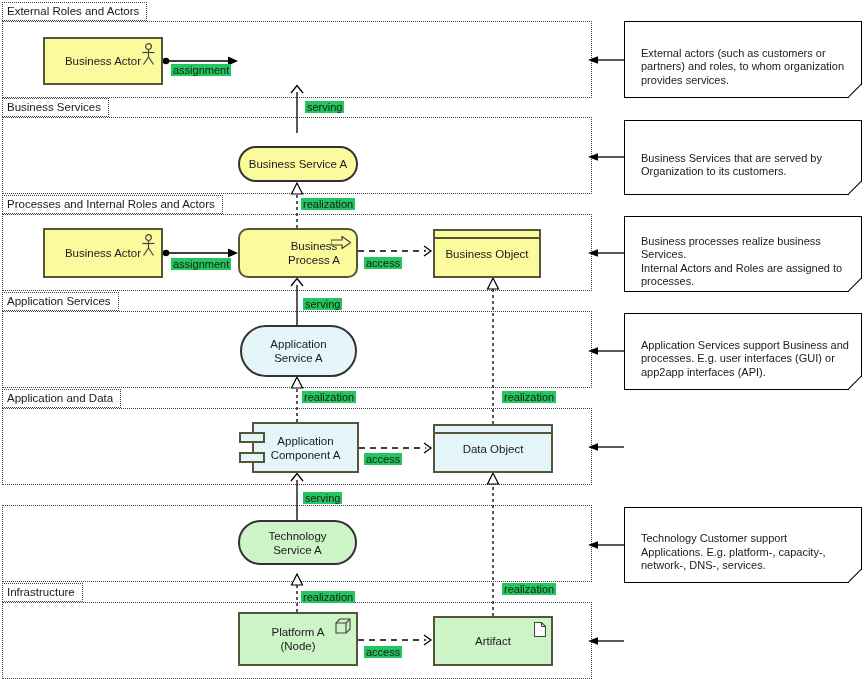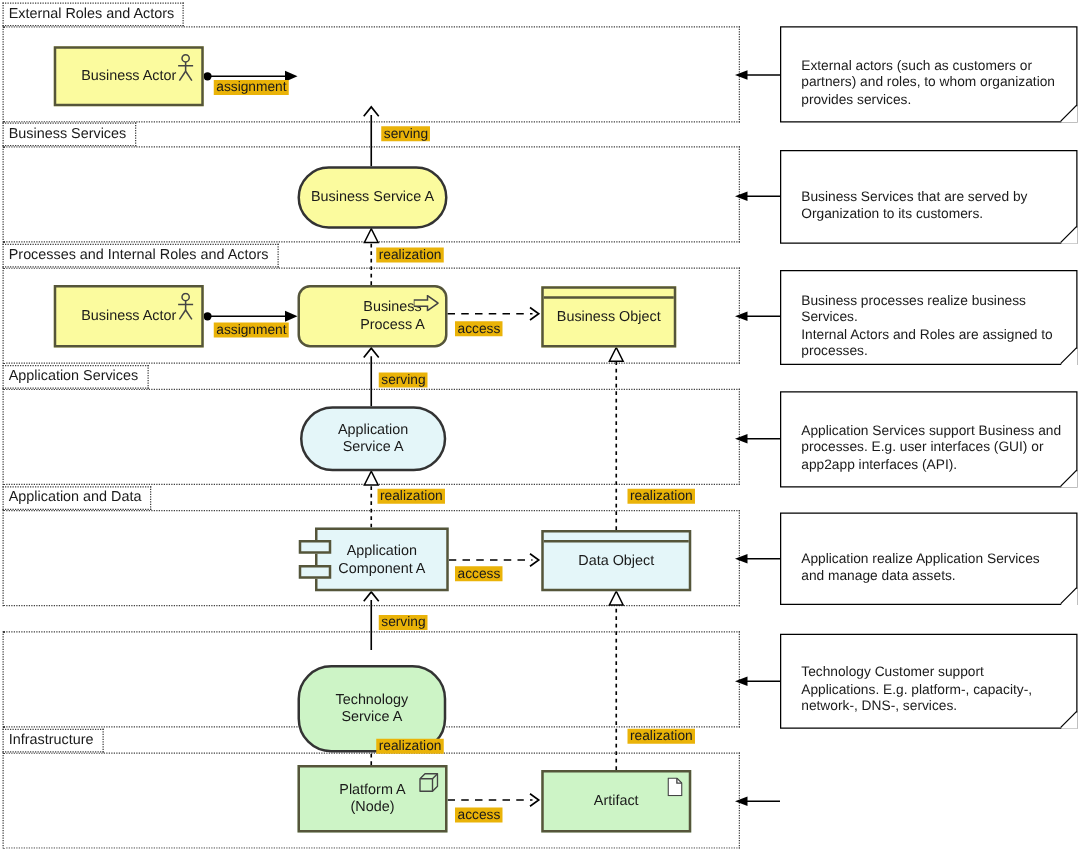--- a/index.html
+++ b/index.html
@@ -16,21 +16,21 @@
   
   svg.wires{position:absolute;left:0;top:0;z-index:3;pointer-events:none;}
   svg.wires line{stroke:#000;stroke-width:1.3;}
   svg.wires line.dash{stroke-dasharray:3,3;}
   svg.wires line.dashl{stroke-dasharray:6,5;}
   svg.wires .open{fill:none;stroke:#000;stroke-width:1.3;}
   svg.wires .fill{fill:#000;stroke:none;}
   svg.wires .hollow{fill:#fff;stroke:#000;stroke-width:1.2;}
   .rel-label{
     position:absolute;z-index:5;font-size:11px;line-height:12px;
-    background:#eab308;padding:0 2px;white-space:nowrap;
+    background:#22c55e;padding:0 2px;white-space:nowrap;
   }
   
   .el{
     position:absolute;z-index:4;display:flex;align-items:center;justify-content:center;
     text-align:center;font-size:11.5px;line-height:14px;white-space:pre-line;
     border:2px solid var(--c-element-border);box-sizing:border-box;
   }
   .el .lbl{white-space:pre-line;}
   .business{background:var(--c-business);}
   .application{background:var(--c-application);}
@@ -179,21 +179,21 @@
           <line x1="7.5" y1="6.5" x2="7.5" y2="14"></line>
         <line x1="1.5" y1="9.5" x2="13.5" y2="9.5"></line>
         <line x1="7.5" y1="14" x2="2.5" y2="21.5"></line>
           <line x1="7.5" y1="14" x2="12.5" y2="21.5"></line>
       </g>
     </svg>
     <span class="lbl">Business Actor</span>
   </div>
 
 
-  <div class="el business pill" style="left:238px;top:133px;width:120px;height:50px">
+  <div class="el business pill" style="left:238px;top:146px;width:120px;height:36px">
     <span class="lbl">Business Service A</span>
   </div>
 
   <div class="el business" style="left:43px;top:228px;width:120px;height:50px">
     <svg class="corner-icon" width="15" height="23" viewBox="0 0 15 23">
       <g fill="none" stroke="#444" stroke-width="1.2">
         <circle cx="7.5" cy="3.6" r="2.9"></circle>
           <line x1="7.5" y1="6.5" x2="7.5" y2="14"></line>
         <line x1="1.5" y1="9.5" x2="13.5" y2="9.5"></line>
         <line x1="7.5" y1="14" x2="2.5" y2="21.5"></line>
@@ -225,21 +225,21 @@
     <div class="tab" style="top:28px"></div>
     <span class="lbl">Application
 Component A</span>
   </div>
 
   <div class="el application" style="left:433px;top:424px;width:120px;height:49px">
     <div class="objbar"></div>
     <span class="lbl">Data Object</span>
   </div>
 
-  <div class="el technology pill" style="left:238px;top:532px;width:119px;height:70px">
+  <div class="el technology pill" style="left:238px;top:520px;width:119px;height:45px">
     <span class="lbl">Technology
 Service A</span>
   </div>
 
   <div class="el technology" style="left:238px;top:612px;width:120px;height:54px">
     <svg class="corner-icon" width="16" height="16" viewBox="0 0 16 16">
       <g fill="var(--c-technology)" stroke="#444" stroke-width="1.1" stroke-linejoin="round">
         <polygon points="1,5 5,1 15,1 15,11 11,15 1,15"></polygon>
         <polyline points="1,5 11,5 11,15" fill="none"></polyline>
         <line x1="11" y1="5" x2="15" y2="1"></line>
@@ -257,16 +257,15 @@
       </g>
     </svg>
     <span class="lbl">Artifact</span>
   </div>
 
   <div class="note" style="top:21px;height:77px">External actors (such as customers or partners) and roles, to whom organization provides services.</div>
   <div class="note" style="top:120px;height:75px">Business Services that are served by Organization to its customers.</div>
   <div class="note" style="top:216px;height:76px">Business processes realize business Services.
 Internal Actors and Roles are assigned to processes.</div>
   <div class="note" style="top:313px;height:77px">Application Services support Business and processes. E.g. user interfaces (GUI) or app2app interfaces (API).</div>
-  <div class="note" style="top:410px;height:74px">Application realize Application Services and manage data assets.</div>
   <div class="note" style="top:507px;height:76px">Technology Customer support Applications. E.g. platform-, capacity-, network-, DNS-, services.</div>
 
 </div>
 
 </body></html>

